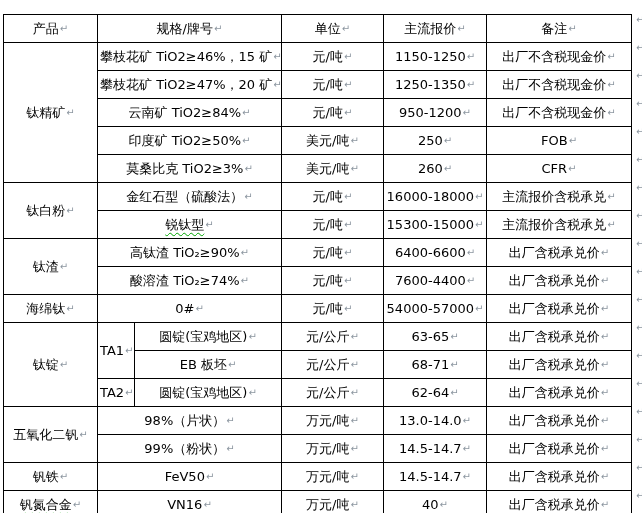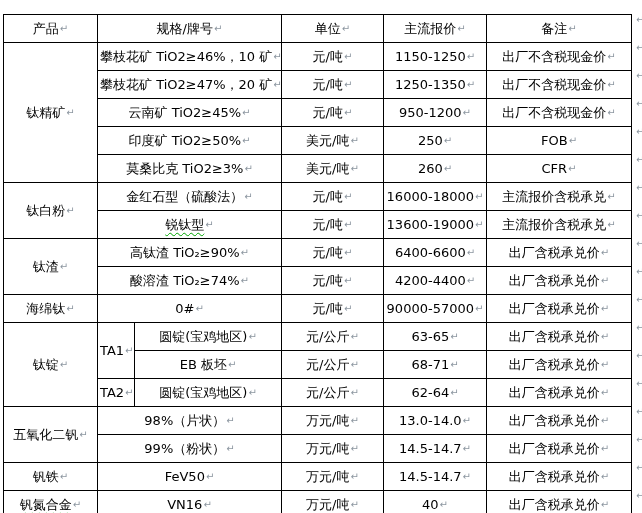--- a/index.html
+++ b/index.html
@@ -55,33 +55,33 @@
       <tr>
     <th><span>产品</span><span class="pm">↵</span></th>
     <th colspan="2"><span>规格/牌号</span><span class="pm">↵</span></th>
     <th><span>单位</span><span class="pm">↵</span></th>
     <th><span>主流报价</span><span class="pm">↵</span></th>
     <th><span>备注</span><span class="pm">↵</span></th>
   </tr>
 
   <tr>
     <td rowspan="5"><span>钛精矿</span><span class="pm">↵</span></td>
-    <td colspan="2"><span>攀枝花矿 TiO2≥46%，10 矿</span><span class="pm">↵</span></td>
+    <td colspan="2"><span>攀枝花矿 TiO2≥46%，15 矿</span><span class="pm">↵</span></td>
     <td><span>元/吨</span><span class="pm">↵</span></td>
     <td><span>1150-1250</span><span class="pm">↵</span></td>
     <td><span>出厂不含税现金价</span><span class="pm">↵</span></td>
   </tr>
   <tr>
     <td colspan="2"><span>攀枝花矿 TiO2≥47%，20 矿</span><span class="pm">↵</span></td>
     <td><span>元/吨</span><span class="pm">↵</span></td>
     <td><span>1250-1350</span><span class="pm">↵</span></td>
     <td><span>出厂不含税现金价</span><span class="pm">↵</span></td>
   </tr>
   <tr>
-    <td colspan="2"><span>云南矿 TiO2≥45%</span><span class="pm">↵</span></td>
+    <td colspan="2"><span>云南矿 TiO2≥84%</span><span class="pm">↵</span></td>
     <td><span>元/吨</span><span class="pm">↵</span></td>
     <td><span>950-1200</span><span class="pm">↵</span></td>
     <td><span>出厂不含税现金价</span><span class="pm">↵</span></td>
   </tr>
   <tr>
     <td colspan="2"><span>印度矿 TiO2≥50%</span><span class="pm">↵</span></td>
     <td><span>美元/吨</span><span class="pm">↵</span></td>
     <td><span>250</span><span class="pm">↵</span></td>
     <td><span>FOB</span><span class="pm">↵</span></td>
   </tr>
@@ -95,43 +95,43 @@
   <tr>
     <td rowspan="2"><span>钛白粉</span><span class="pm">↵</span></td>
     <td colspan="2"><span>金红石型（硫酸法）</span><span class="pm">↵</span></td>
     <td><span>元/吨</span><span class="pm">↵</span></td>
     <td><span>16000-18000</span><span class="pm">↵</span></td>
     <td><span>主流报价含税承兑</span><span class="pm">↵</span></td>
   </tr>
   <tr>
     <td colspan="2"><span class="spell">锐钛型</span><span class="pm">↵</span></td>
     <td><span>元/吨</span><span class="pm">↵</span></td>
-    <td><span>13600-19000</span><span class="pm">↵</span></td>
+    <td><span>15300-15000</span><span class="pm">↵</span></td>
     <td><span>主流报价含税承兑</span><span class="pm">↵</span></td>
   </tr>
 
   <tr>
     <td rowspan="2"><span>钛渣</span><span class="pm">↵</span></td>
     <td colspan="2"><span>高钛渣 TiO₂≥90%</span><span class="pm">↵</span></td>
     <td><span>元/吨</span><span class="pm">↵</span></td>
     <td><span>6400-6600</span><span class="pm">↵</span></td>
     <td><span>出厂含税承兑价</span><span class="pm">↵</span></td>
   </tr>
   <tr>
     <td colspan="2"><span>酸溶渣 TiO₂≥74%</span><span class="pm">↵</span></td>
     <td><span>元/吨</span><span class="pm">↵</span></td>
-    <td><span>4200-4400</span><span class="pm">↵</span></td>
+    <td><span>7600-4400</span><span class="pm">↵</span></td>
     <td><span>出厂含税承兑价</span><span class="pm">↵</span></td>
   </tr>
 
   <tr>
     <td><span>海绵钛</span><span class="pm">↵</span></td>
     <td colspan="2"><span>0#</span><span class="pm">↵</span></td>
     <td><span>元/吨</span><span class="pm">↵</span></td>
-    <td><span>90000-57000</span><span class="pm">↵</span></td>
+    <td><span>54000-57000</span><span class="pm">↵</span></td>
     <td><span>出厂含税承兑价</span><span class="pm">↵</span></td>
   </tr>
 
   <tr>
     <td rowspan="3"><span>钛锭</span><span class="pm">↵</span></td>
     <td rowspan="2"><span>TA1</span><span class="pm">↵</span></td>
     <td><span>圆锭(宝鸡地区)</span><span class="pm">↵</span></td>
     <td><span>元/公斤</span><span class="pm">↵</span></td>
     <td><span>63-65</span><span class="pm">↵</span></td>
     <td><span>出厂含税承兑价</span><span class="pm">↵</span></td>

